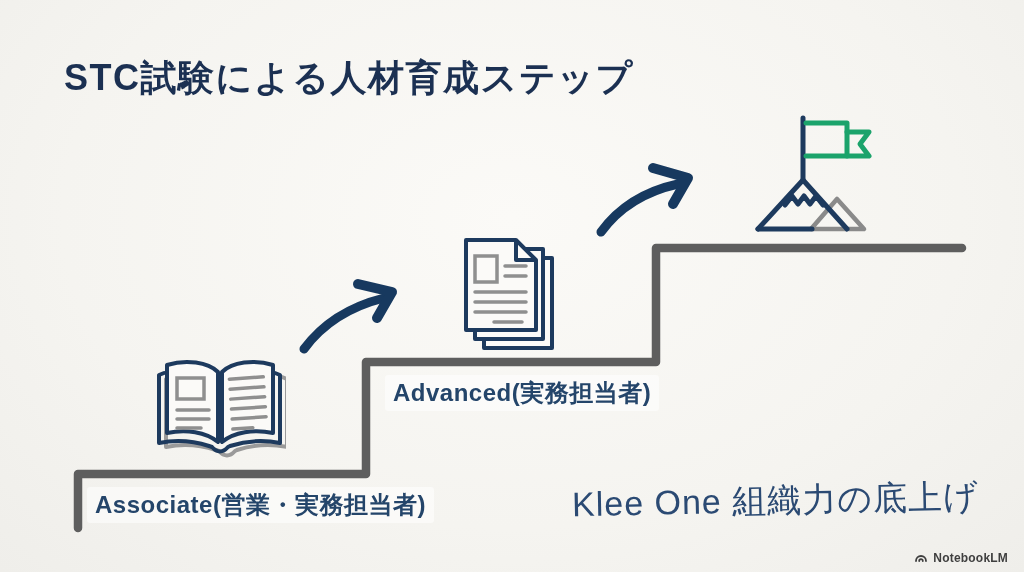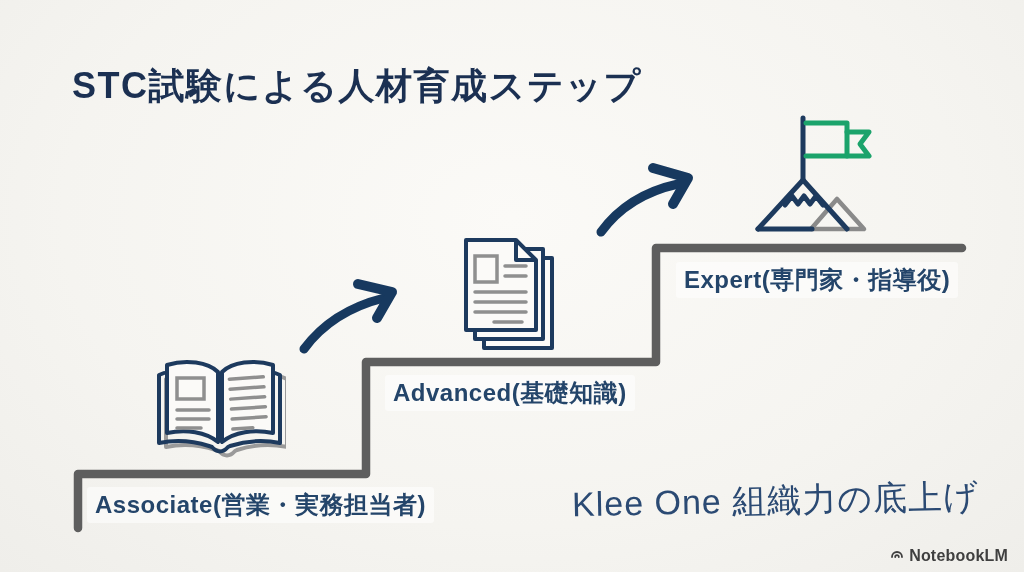--- a/index.html
+++ b/index.html
@@ -2,43 +2,43 @@
 <html><head>
 <meta charset="utf-8">
 <style>
   html,body{margin:0;padding:0;background:#ffffff;font-family:"Liberation Sans","DejaVu Sans",sans-serif;}
   .canvas{
     position:relative;width:1024px;height:572px;overflow:hidden;
     background:#f6f5f1;
     background-image:radial-gradient(ellipse at 50% 38%, #fbfaf7 0%, #f5f4f0 62%, #efeeea 100%);
   }
   .title{
-    position:absolute;left:56px;top:46px;margin:16px;
+    position:absolute;left:56px;top:46px;margin:8px;
     font-size:36px;font-weight:800;letter-spacing:1.5px;
     color:#1b3052;white-space:nowrap;
   }
   .overlay{position:absolute;left:0;top:0;width:1024px;height:572px;}
   .icon-abs{position:absolute;}
   .step-label{
     position:absolute;white-space:nowrap;
     font-size:24px;font-weight:600;letter-spacing:.5px;color:#24456a;
     background:rgba(255,255,255,.55);padding:2px 8px;border-radius:3px;
   }
   .label-associate{left:87px;top:487px;}
   .label-advanced{left:385px;top:375px;}
   .label-expert{left:676px;top:262px;}
   .tagline{
     position:absolute;left:572px;top:478px;white-space:nowrap;
     font-size:34px;font-weight:500;letter-spacing:1px;color:#2b4a73;
     transform:rotate(-1.2deg);
   }
   .watermark{
     position:absolute;right:16px;bottom:7px;
-    display:flex;align-items:flex-start;gap:5px;
-    color:#3f3f3f;font-size:16px;font-weight:700;letter-spacing:.2px;
+    display:flex;align-items:center;gap:5px;
+    color:#3f3f3f;font-size:12px;font-weight:700;letter-spacing:.2px;
   }
 </style>
 </head>
 <body>
 
 <div class="canvas">
 
   <h1 class="title">STC試験による人材育成ステップ</h1>
 
   <svg class="overlay" viewBox="0 0 1024 572">
@@ -92,22 +92,21 @@
       <path d="M53 70 V8"></path>
       <path d="M35 95 L42 86 L48 94 L54 86 L60 94 L66 86 L73 95"></path>
     </g>
     <g fill="none" stroke="#1ba36b" stroke-width="5" stroke-linecap="round" stroke-linejoin="round">
       <path d="M56 13 H97 V46 H56"></path>
       <path d="M97 22 H119 L110 34 L119 46 H97"></path>
     </g>
   </svg>
 
   <div class="step-label label-associate">Associate(営業・実務担当者)</div>
-  <div class="step-label label-advanced">Advanced(基礎知識)</div>
-  <div class="step-label label-expert">Expert(専門家・指導役)</div>
+  <div class="step-label label-advanced">Advanced(実務担当者)</div>
 
   <div class="tagline">Klee One 組織力の底上げ</div>
 
   <div class="watermark">
     <svg width="14" height="14" viewBox="0 0 14 14">
       <g fill="none" stroke="#3f3f3f" stroke-width="1.8" stroke-linecap="round">
         <path d="M2 10 A5 5 0 0 1 12 10"></path>
         <path d="M5.2 10 A1.8 1.8 0 0 1 8.8 10"></path>
       </g>
     </svg>

